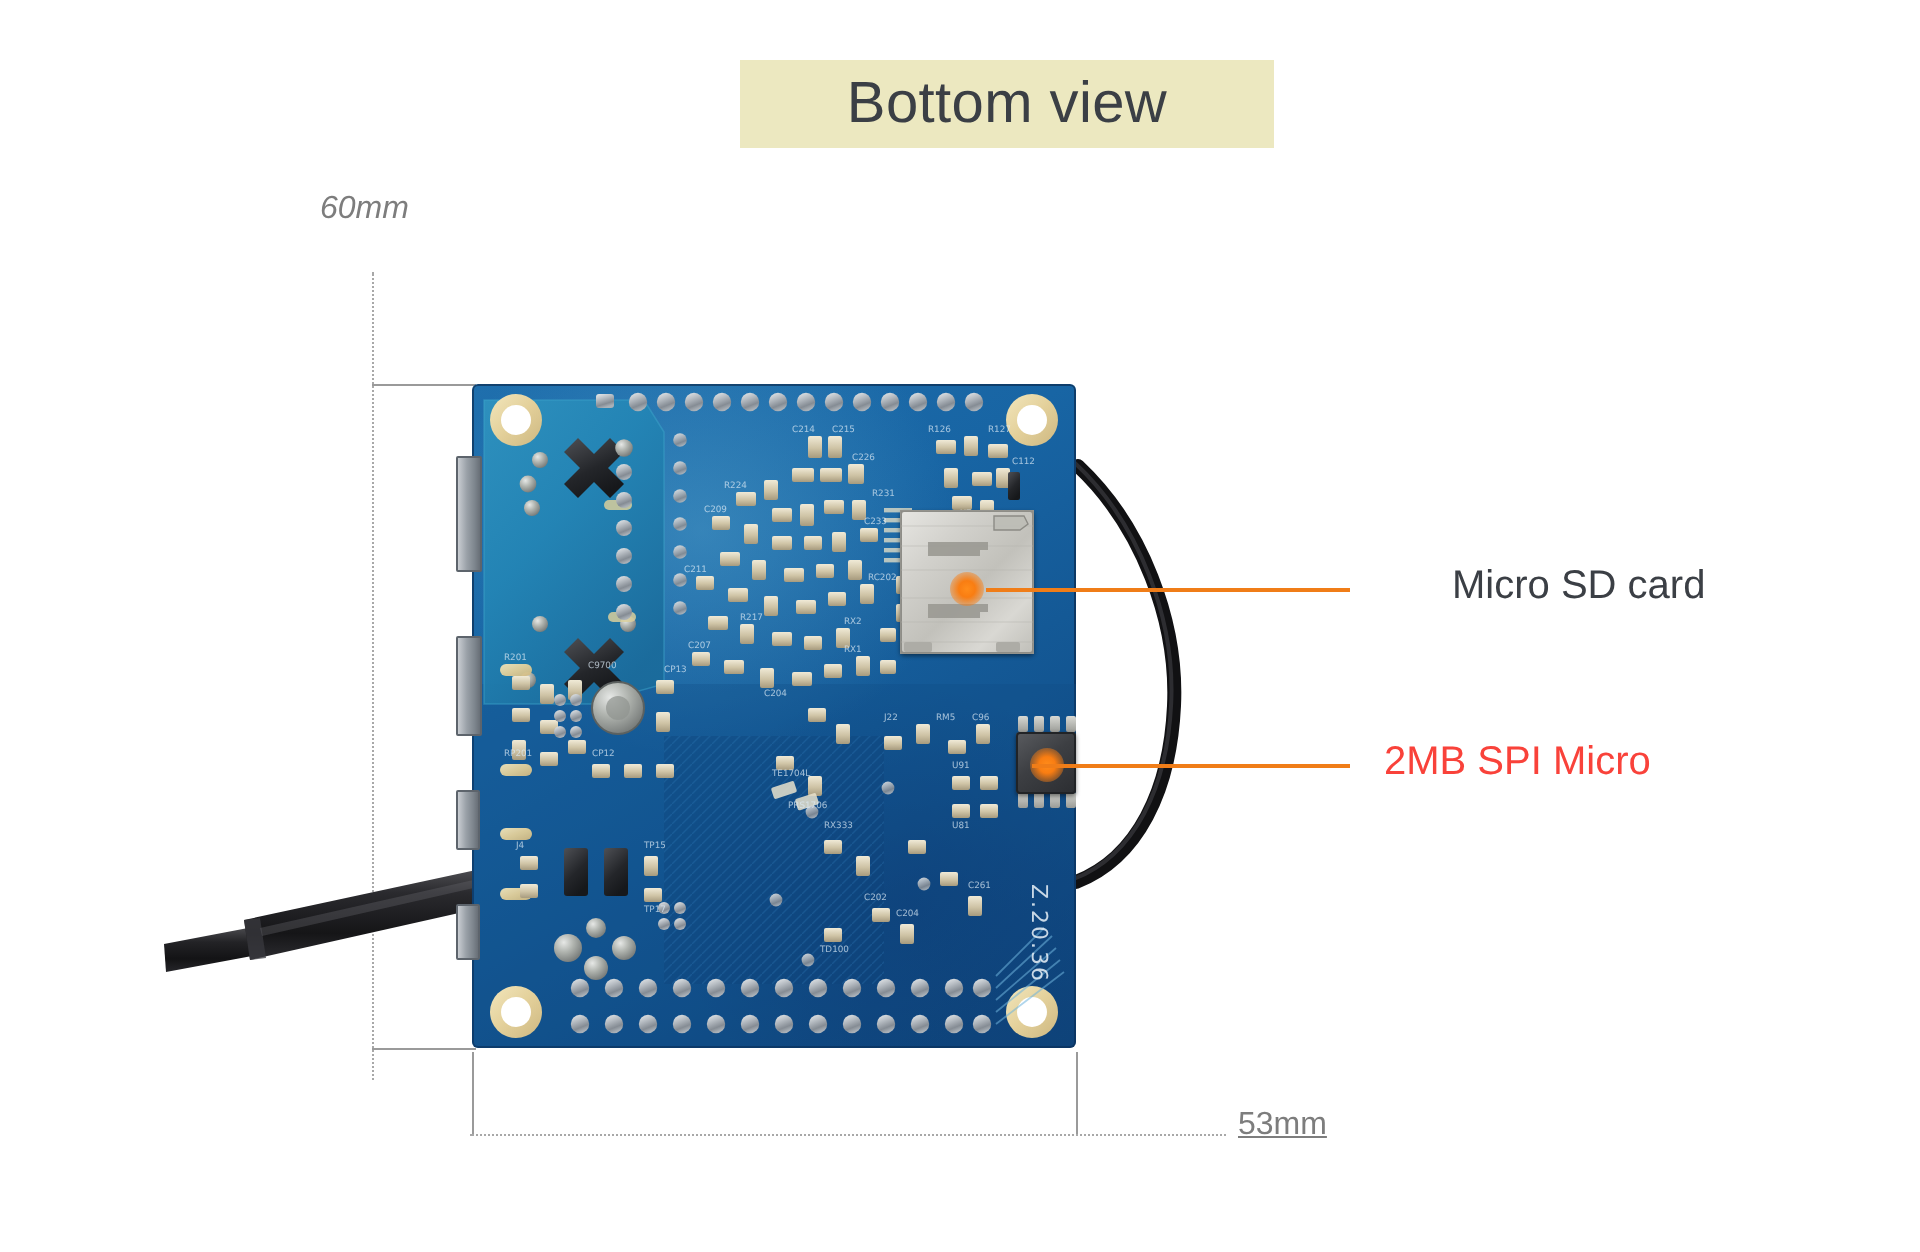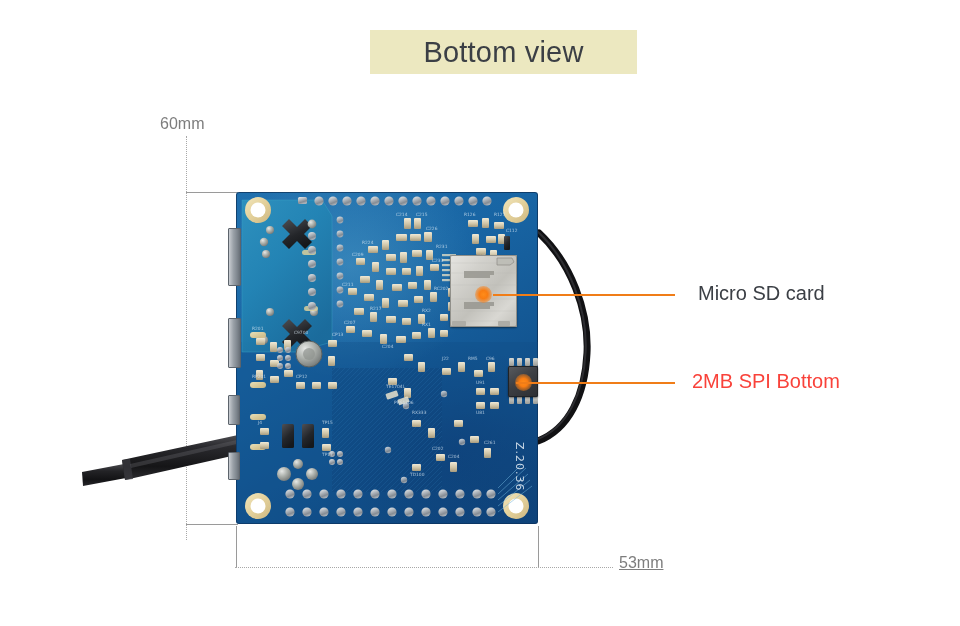--- a/index.html
+++ b/index.html
@@ -43,21 +43,21 @@
     white-space: nowrap;
   }
 
   
   .dim-label {
     position: absolute;
     font-size: 16px;
     color: #7d7d7d;
     white-space: nowrap;
   }
-  #label-height { left: 160px; top: 115px; }
+  #label-height { left: 160px; top: 96px; font-style: italic; }
   #label-width  { left: 619px; top: 554px; text-decoration: underline; }
 
   
   #vguide {
     position: absolute;
     left: 186px;
     top: 136px;
     width: 0;
     height: 404px;
     border-left: 1px dotted #a8a8a8;
@@ -114,21 +114,21 @@
   }
   #leader-sd    { left: 493px; top: 294px; width: 182px; }
   #leader-flash { left: 516px; top: 382px; width: 159px; }
 
   .callout-label {
     position: absolute;
     font-size: 20px;
     white-space: nowrap;
     z-index: 31;
   }
-  #callout-sd    { left: 698px; top: 282px; color: #3b3f45; }
+  #callout-sd    { left: 726px; top: 282px; color: #3b3f45; }
   #callout-flash { left: 692px; top: 370px; color: #f9423a; }
 
   
   
   #cable-left {
     position: absolute;
     left: 80px;
     top: 410px;
     width: 175px;
     height: 80px;
@@ -671,15 +671,15 @@
       <i></i>
   </div>
 
   <div class="marker-dot" id="dot-sd"></div>
   <div class="marker-dot" id="dot-flash"></div>
 
   <div class="leader" id="leader-sd"></div>
   <div class="leader" id="leader-flash"></div>
 
   <div class="callout-label" id="callout-sd">Micro SD card</div>
-  <div class="callout-label" id="callout-flash">2MB SPI Bottom</div>
+  <div class="callout-label" id="callout-flash">2MB SPI Micro</div>
 
 </div>
 
 </body></html>

